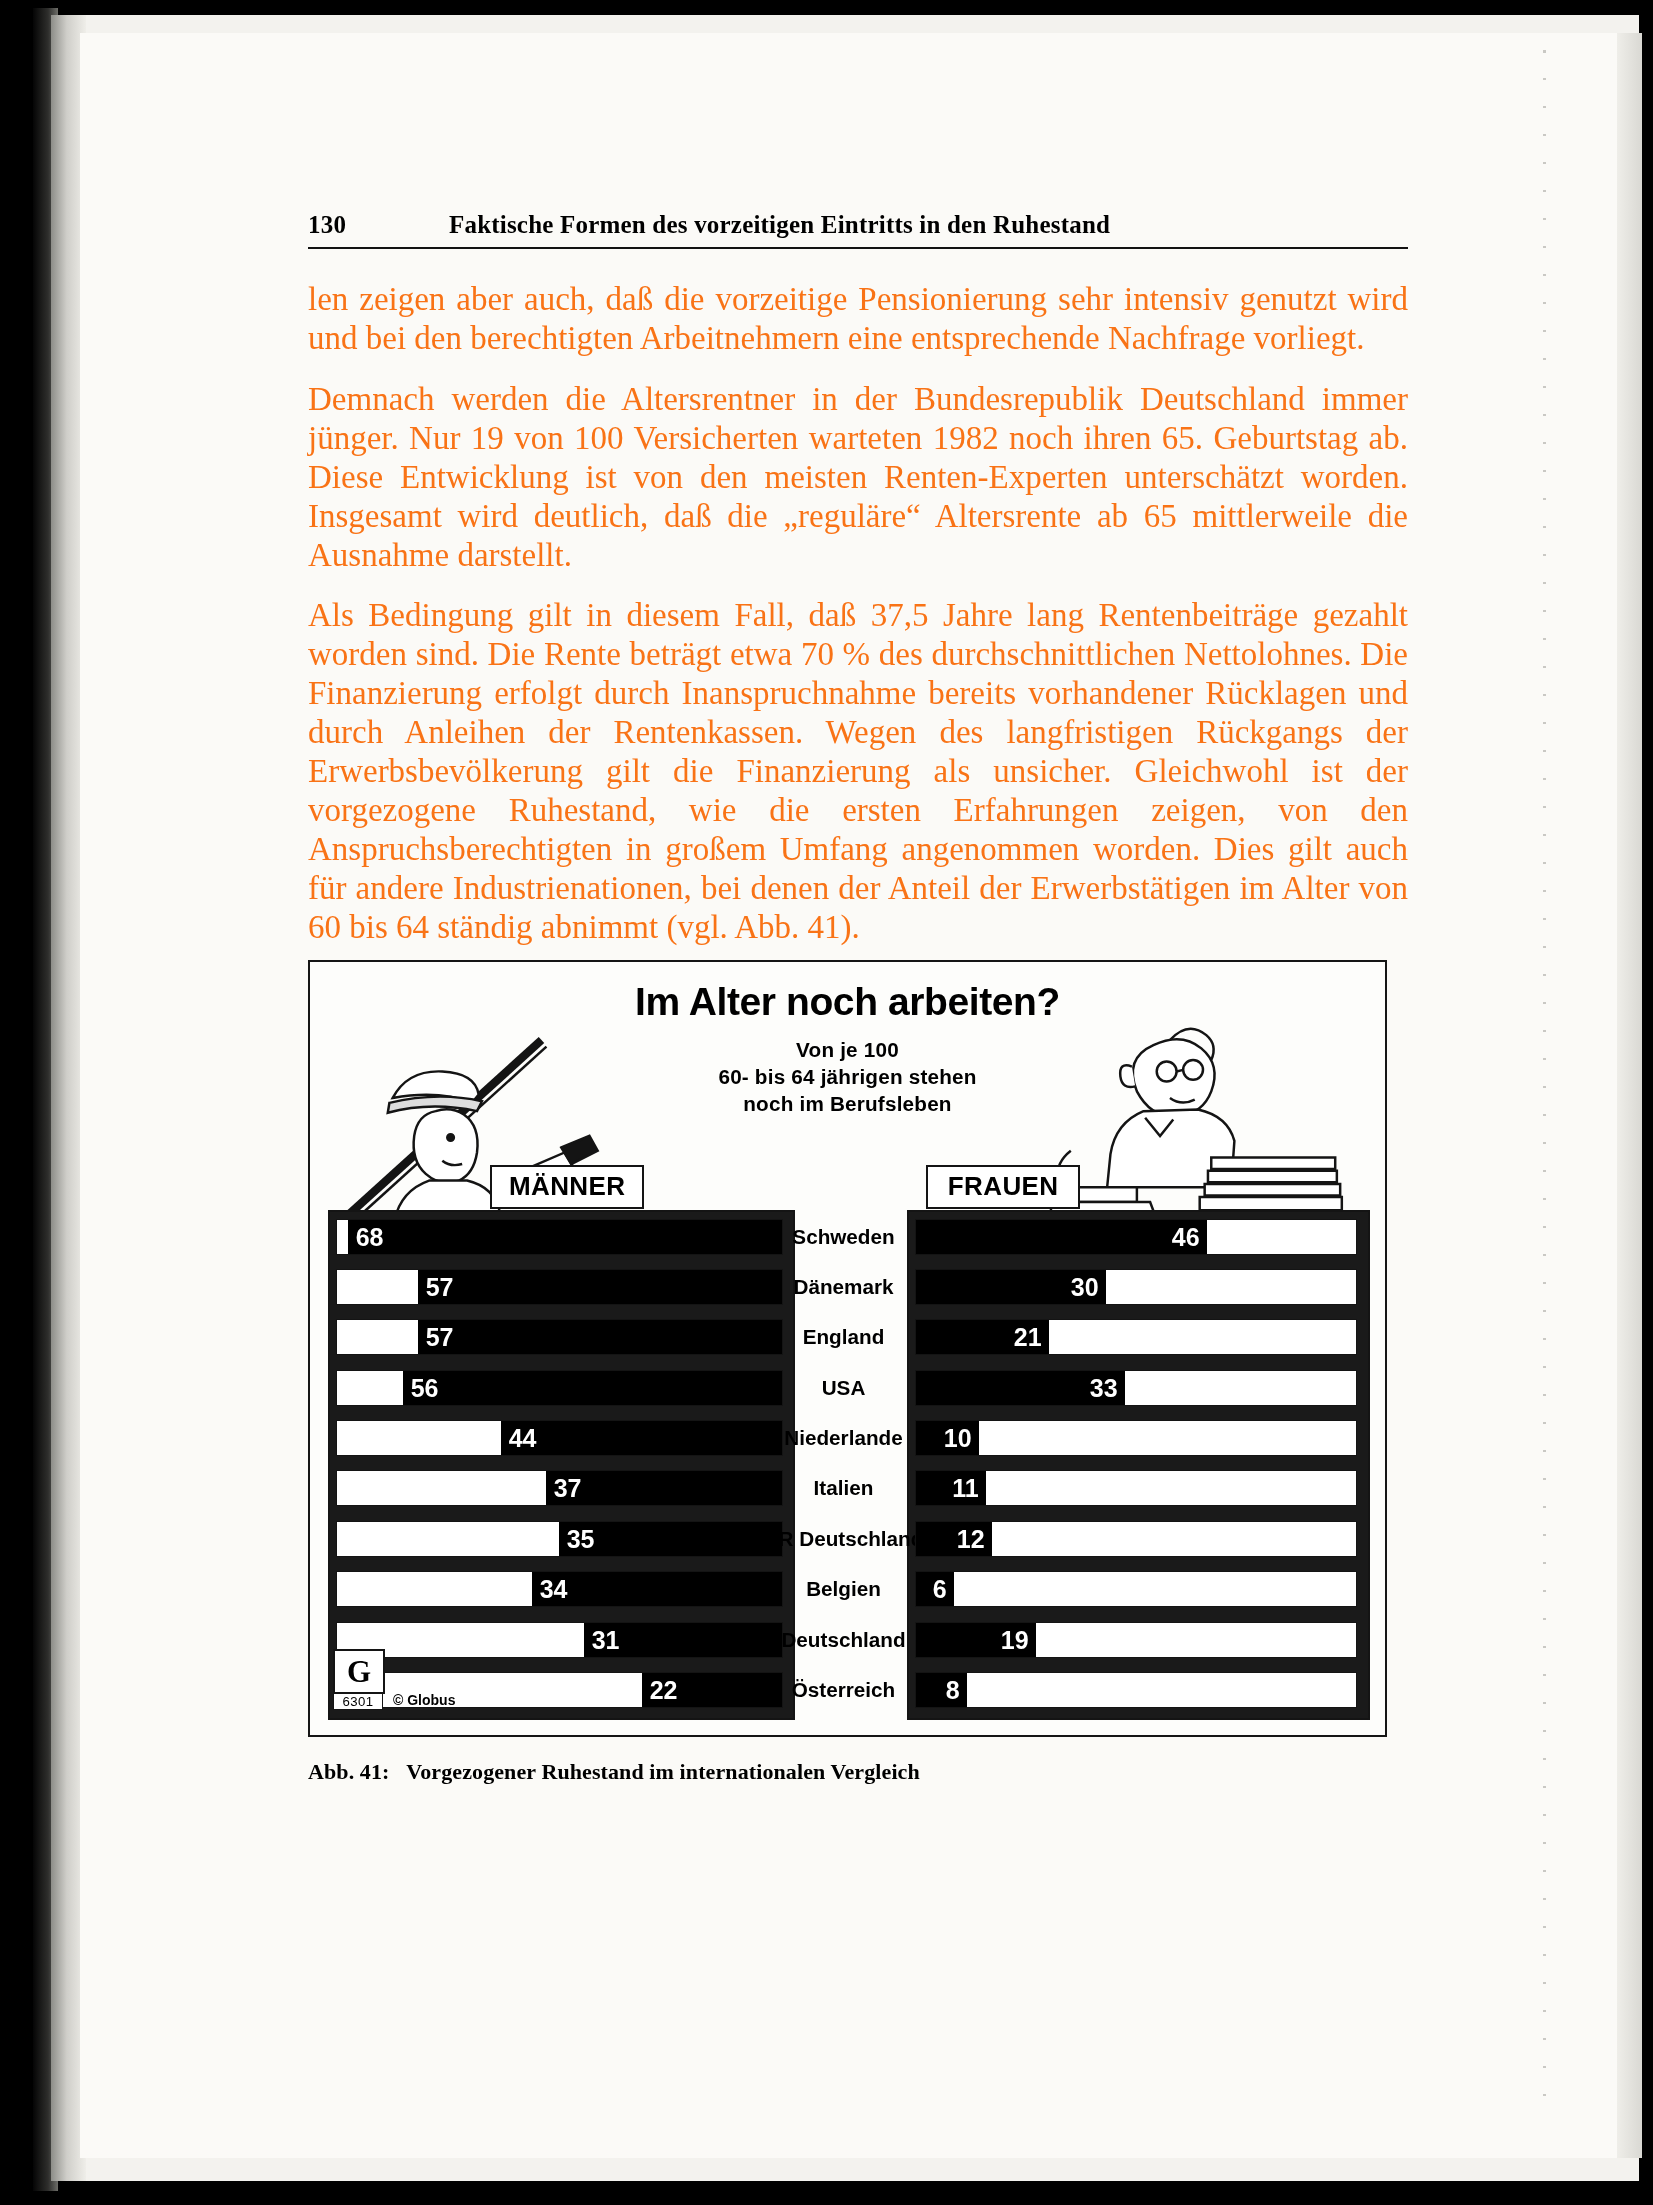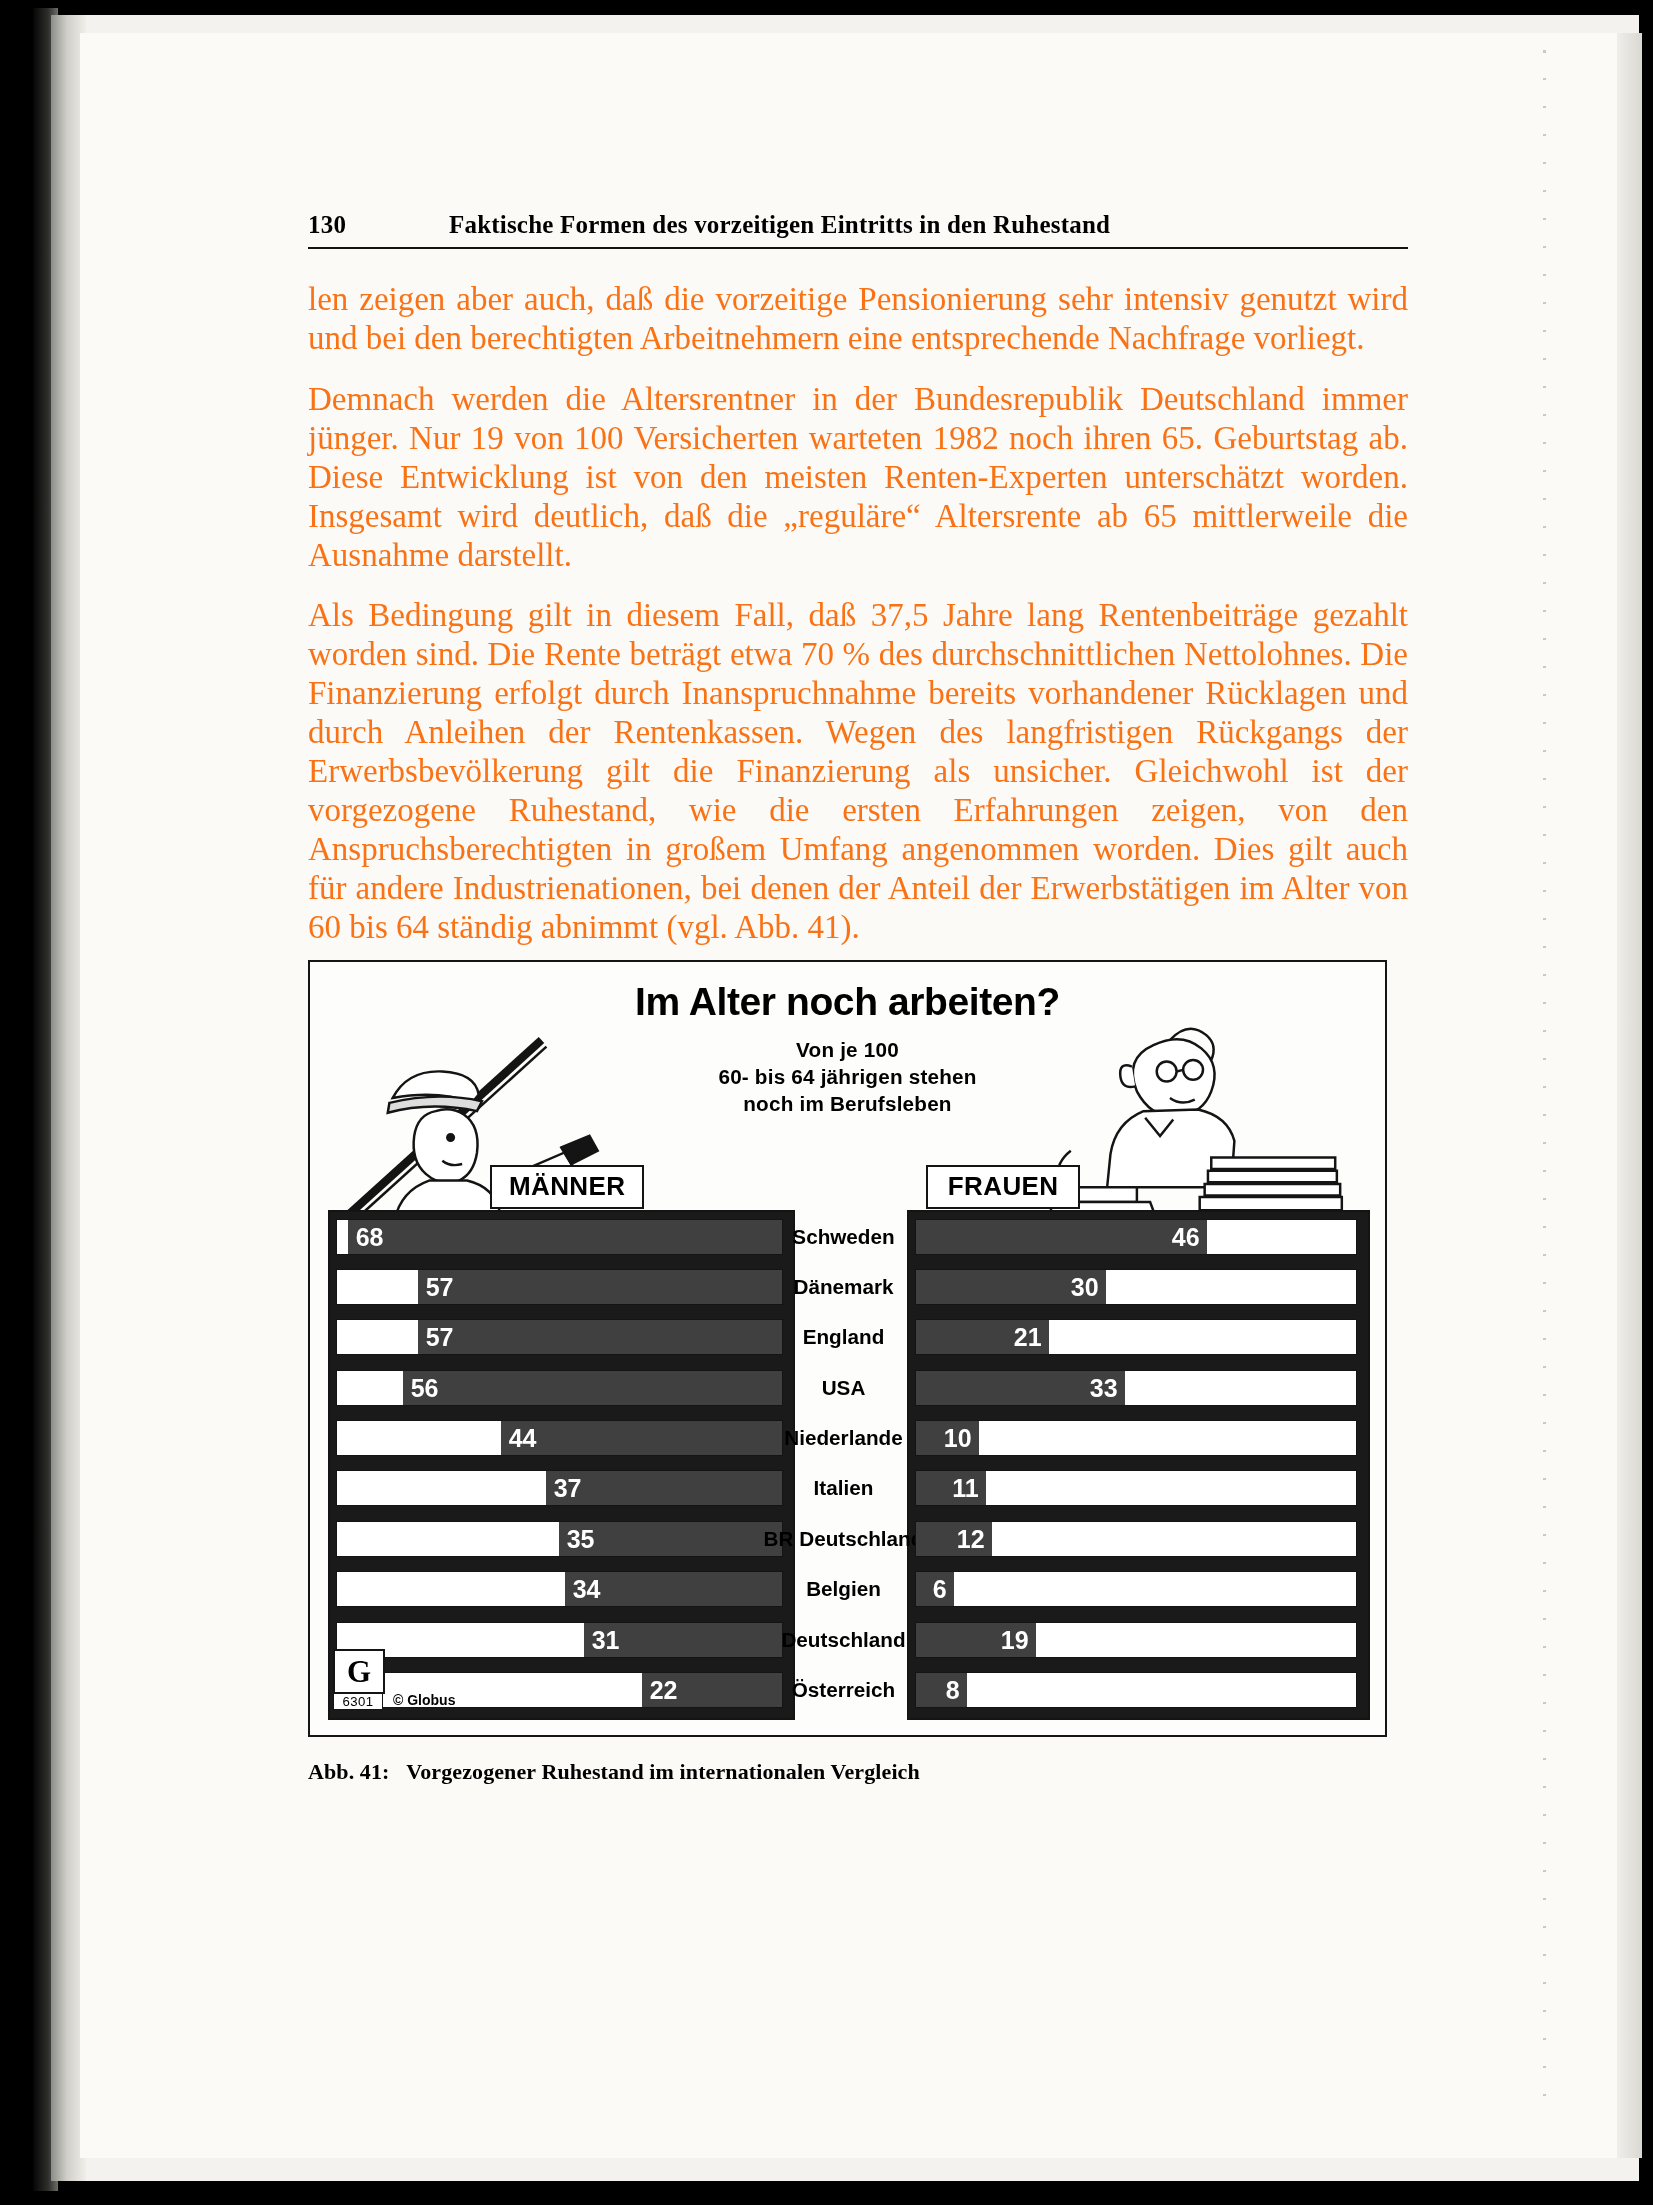--- a/index.html
+++ b/index.html
@@ -190,21 +190,21 @@
     position: relative;
     height: 36px;
     background: #ffffff;
     border: 1.7px solid #141414;
     box-sizing: border-box;
   }
   .bar-fill {
     position: absolute;
     top: 0;
     height: 100%;
-    background: #404040;
+    background: #000000;
   }
   .bar-fill.left { right: 0; }
   .bar-fill.right { left: 0; }
   .bar-val {
     position: absolute;
     top: 50%;
     transform: translateY(-50%);
     color: #ffffff;
     font-family: "Liberation Sans", sans-serif;
     font-weight: bold;
@@ -453,21 +453,21 @@
             <div class="cat-label" style="top: 311px;">BR Deutschland</div>
             <div class="bar-row" style="left: 587px; top: 311px; width: 442px;">
               <div class="bar-track" style="width: 442px;">
                 <div class="bar-fill right" style="width: 76px;">
                   <span class="bar-val right">12</span>
                 </div>
               </div>
             </div>
             <div class="bar-row" style="left: 8.3px; top: 361px; width: 447px;">
               <div class="bar-track" style="width: 447px;">
-                <div class="bar-fill left" style="width: 217px;">
+                <div class="bar-fill left" style="width: 217px; padding-left: 33px;">
                   <span class="bar-val left">34</span>
                 </div>
               </div>
             </div>
             <div class="cat-label" style="top: 361px;">Belgien</div>
             <div class="bar-row" style="left: 587px; top: 361px; width: 442px;">
               <div class="bar-track" style="width: 442px;">
                 <div class="bar-fill right" style="width: 38px;">
                   <span class="bar-val right">6</span>
                 </div>

